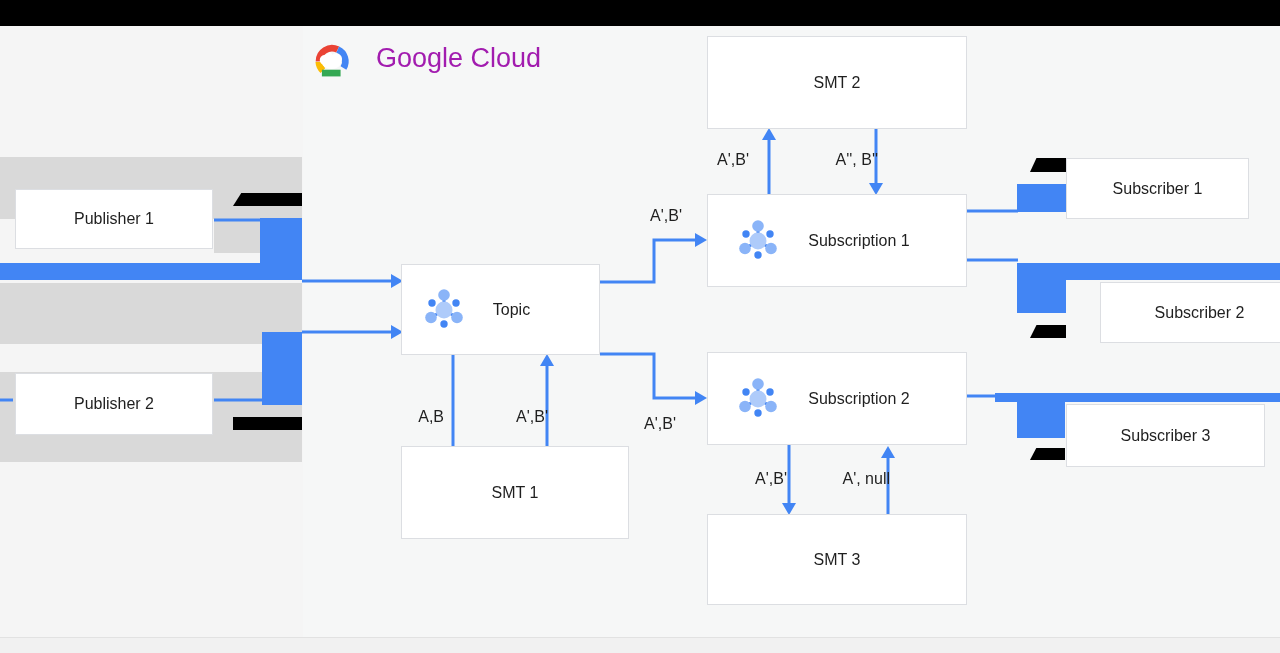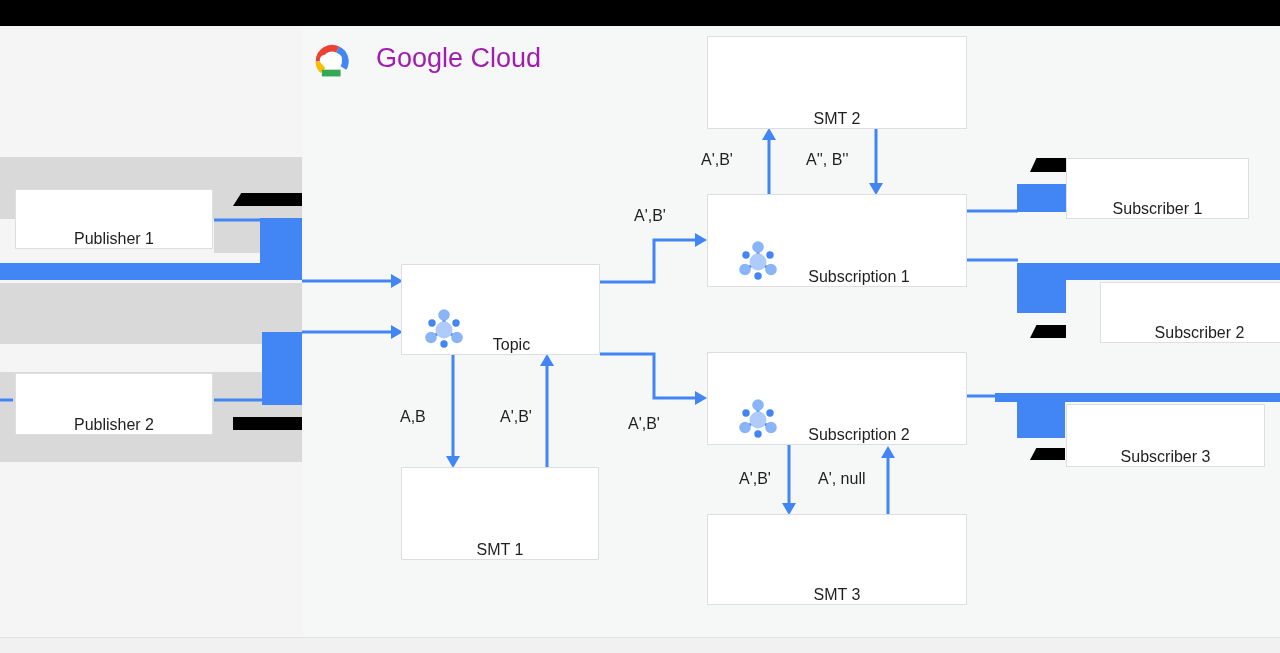--- a/index.html
+++ b/index.html
@@ -11,27 +11,27 @@
   }
   .abs{position:absolute;}
   .topbar{left:0;top:0;width:1280px;height:26px;background:#000;}
   .left-panel{left:0;top:26px;width:303px;height:611px;background:#f5f5f5;}
   .bottom-band{left:0;top:637px;width:1280px;height:16px;background:#f1f1f1;border-top:1px solid #e2e2e2;box-sizing:border-box;}
   .gray{background:#d9d9d9;}
   .blue{background:#4285f4;}
   .blackmark{background:#000;}
   .node{
     position:absolute;background:#fff;border:1px solid #dcdee2;box-sizing:border-box;
-    display:flex;align-items:flex-end;justify-content:center;
+    display:flex;align-items:center;justify-content:center;
     font-size:16px;color:#1f1f1f;
   }
   .node.iconed{justify-content:flex-start;}
   .pubsub-icon{display:flex;align-items:center;justify-content:center;margin-left:26px;width:48px;height:48px;}
   .node.iconed .node-label{flex:1;text-align:center;padding-right:30px;}
-  .edge-label{position:absolute;font-size:16px;line-height:19px;text-align:left;color:#1f1f1f;white-space:nowrap;}
+  .edge-label{position:absolute;font-size:16px;line-height:19px;text-align:right;color:#1f1f1f;white-space:nowrap;}
   .edge-layer{position:absolute;left:0;top:0;pointer-events:none;}
   .logo{position:absolute;left:308px;top:40px;display:flex;align-items:center;}
   .logo-text{font-size:27px;color:#a21caf;margin-left:22px;letter-spacing:0px;}
 </style>
 </head>
 <body>
 
 <div class="canvas">
 
   <div class="abs left-panel"></div>
@@ -96,21 +96,21 @@
         <circle cx="-13" cy="7.5" r="5.8" fill="#8ab4f8"></circle>
         <circle cx="13" cy="7.5" r="5.8" fill="#8ab4f8"></circle>
         <circle cx="-12" cy="-7" r="3.7" fill="#4285f4"></circle>
         <circle cx="12" cy="-7" r="3.7" fill="#4285f4"></circle>
         <circle cx="0" cy="14" r="3.7" fill="#4285f4"></circle>
       </svg>
     </span>
     <span class="node-label" style="padding-right:44px;">Topic</span>
   </div>
 
-  <div class="node" style="left:401px;top:467px;width:198px;height:93px;">
+  <div class="node" style="left:401px;top:446px;width:228px;height:93px;">
     <span class="node-label">SMT 1</span>
   </div>
   <div class="node" style="left:707px;top:36px;width:260px;height:93px;">
     <span class="node-label">SMT 2</span>
   </div>
   <div class="node" style="left:707px;top:514px;width:260px;height:91px;">
     <span class="node-label">SMT 3</span>
   </div>
 
   <div class="node iconed" style="left:707px;top:194px;width:260px;height:93px;">

